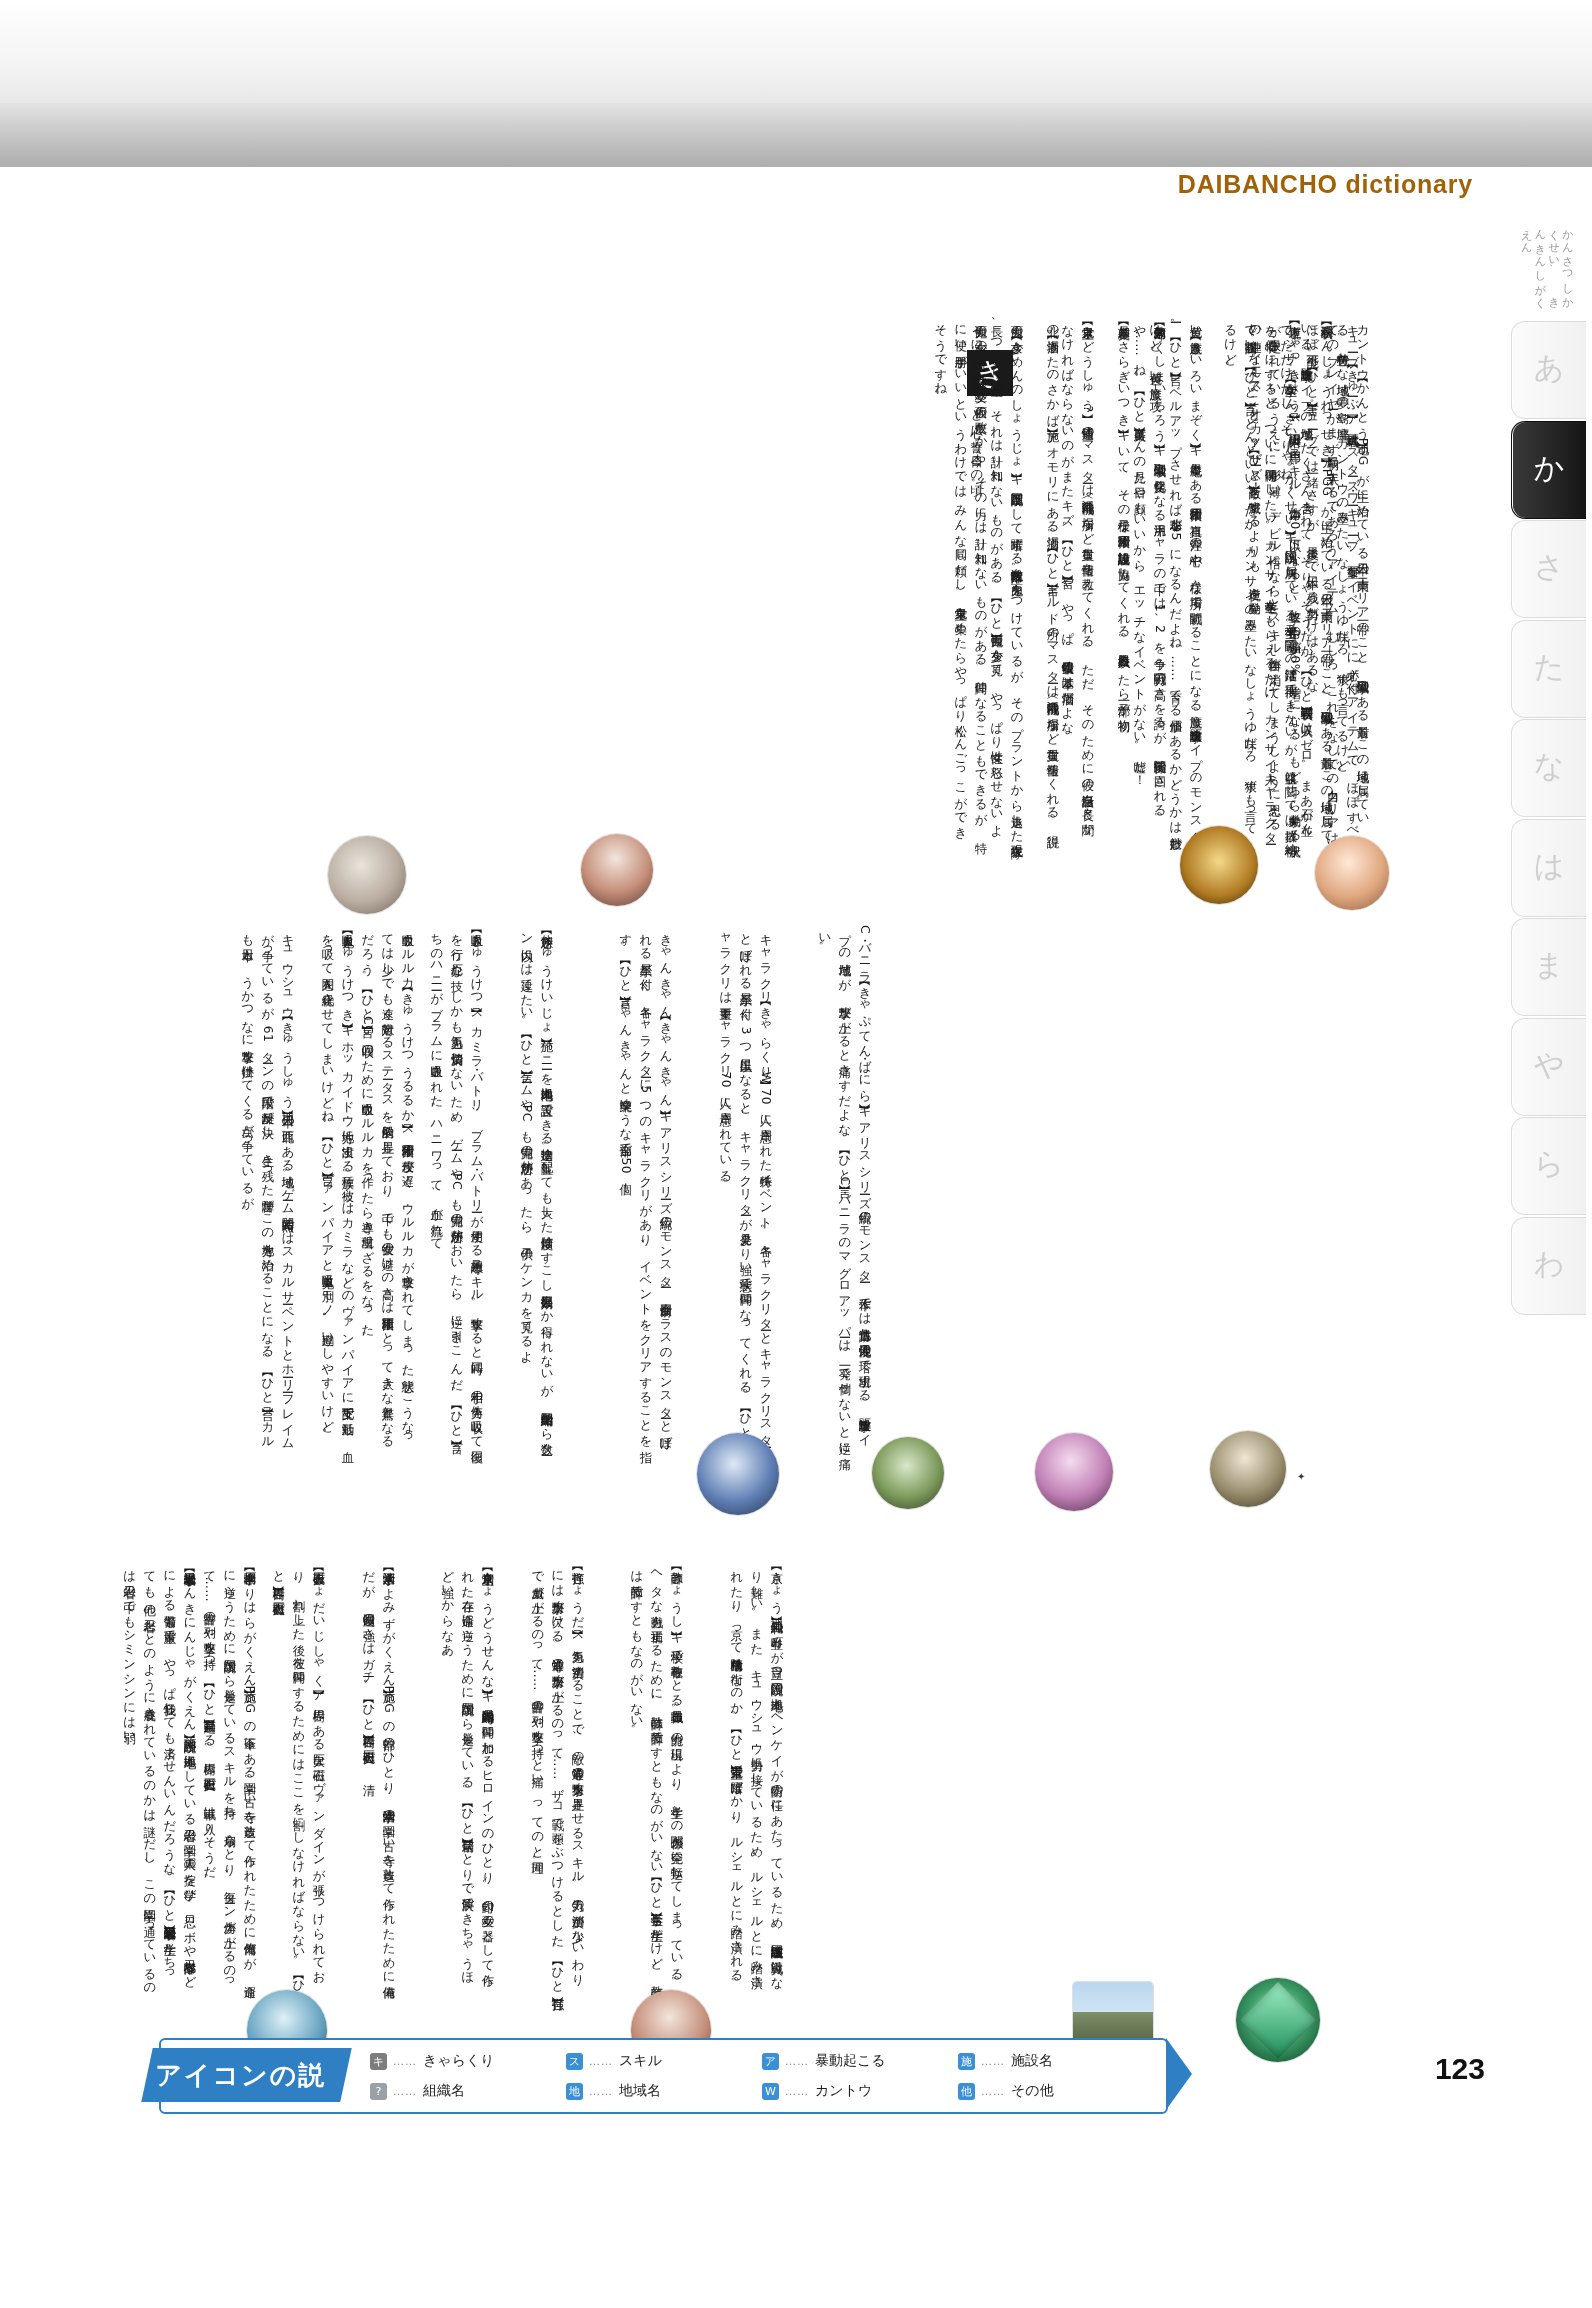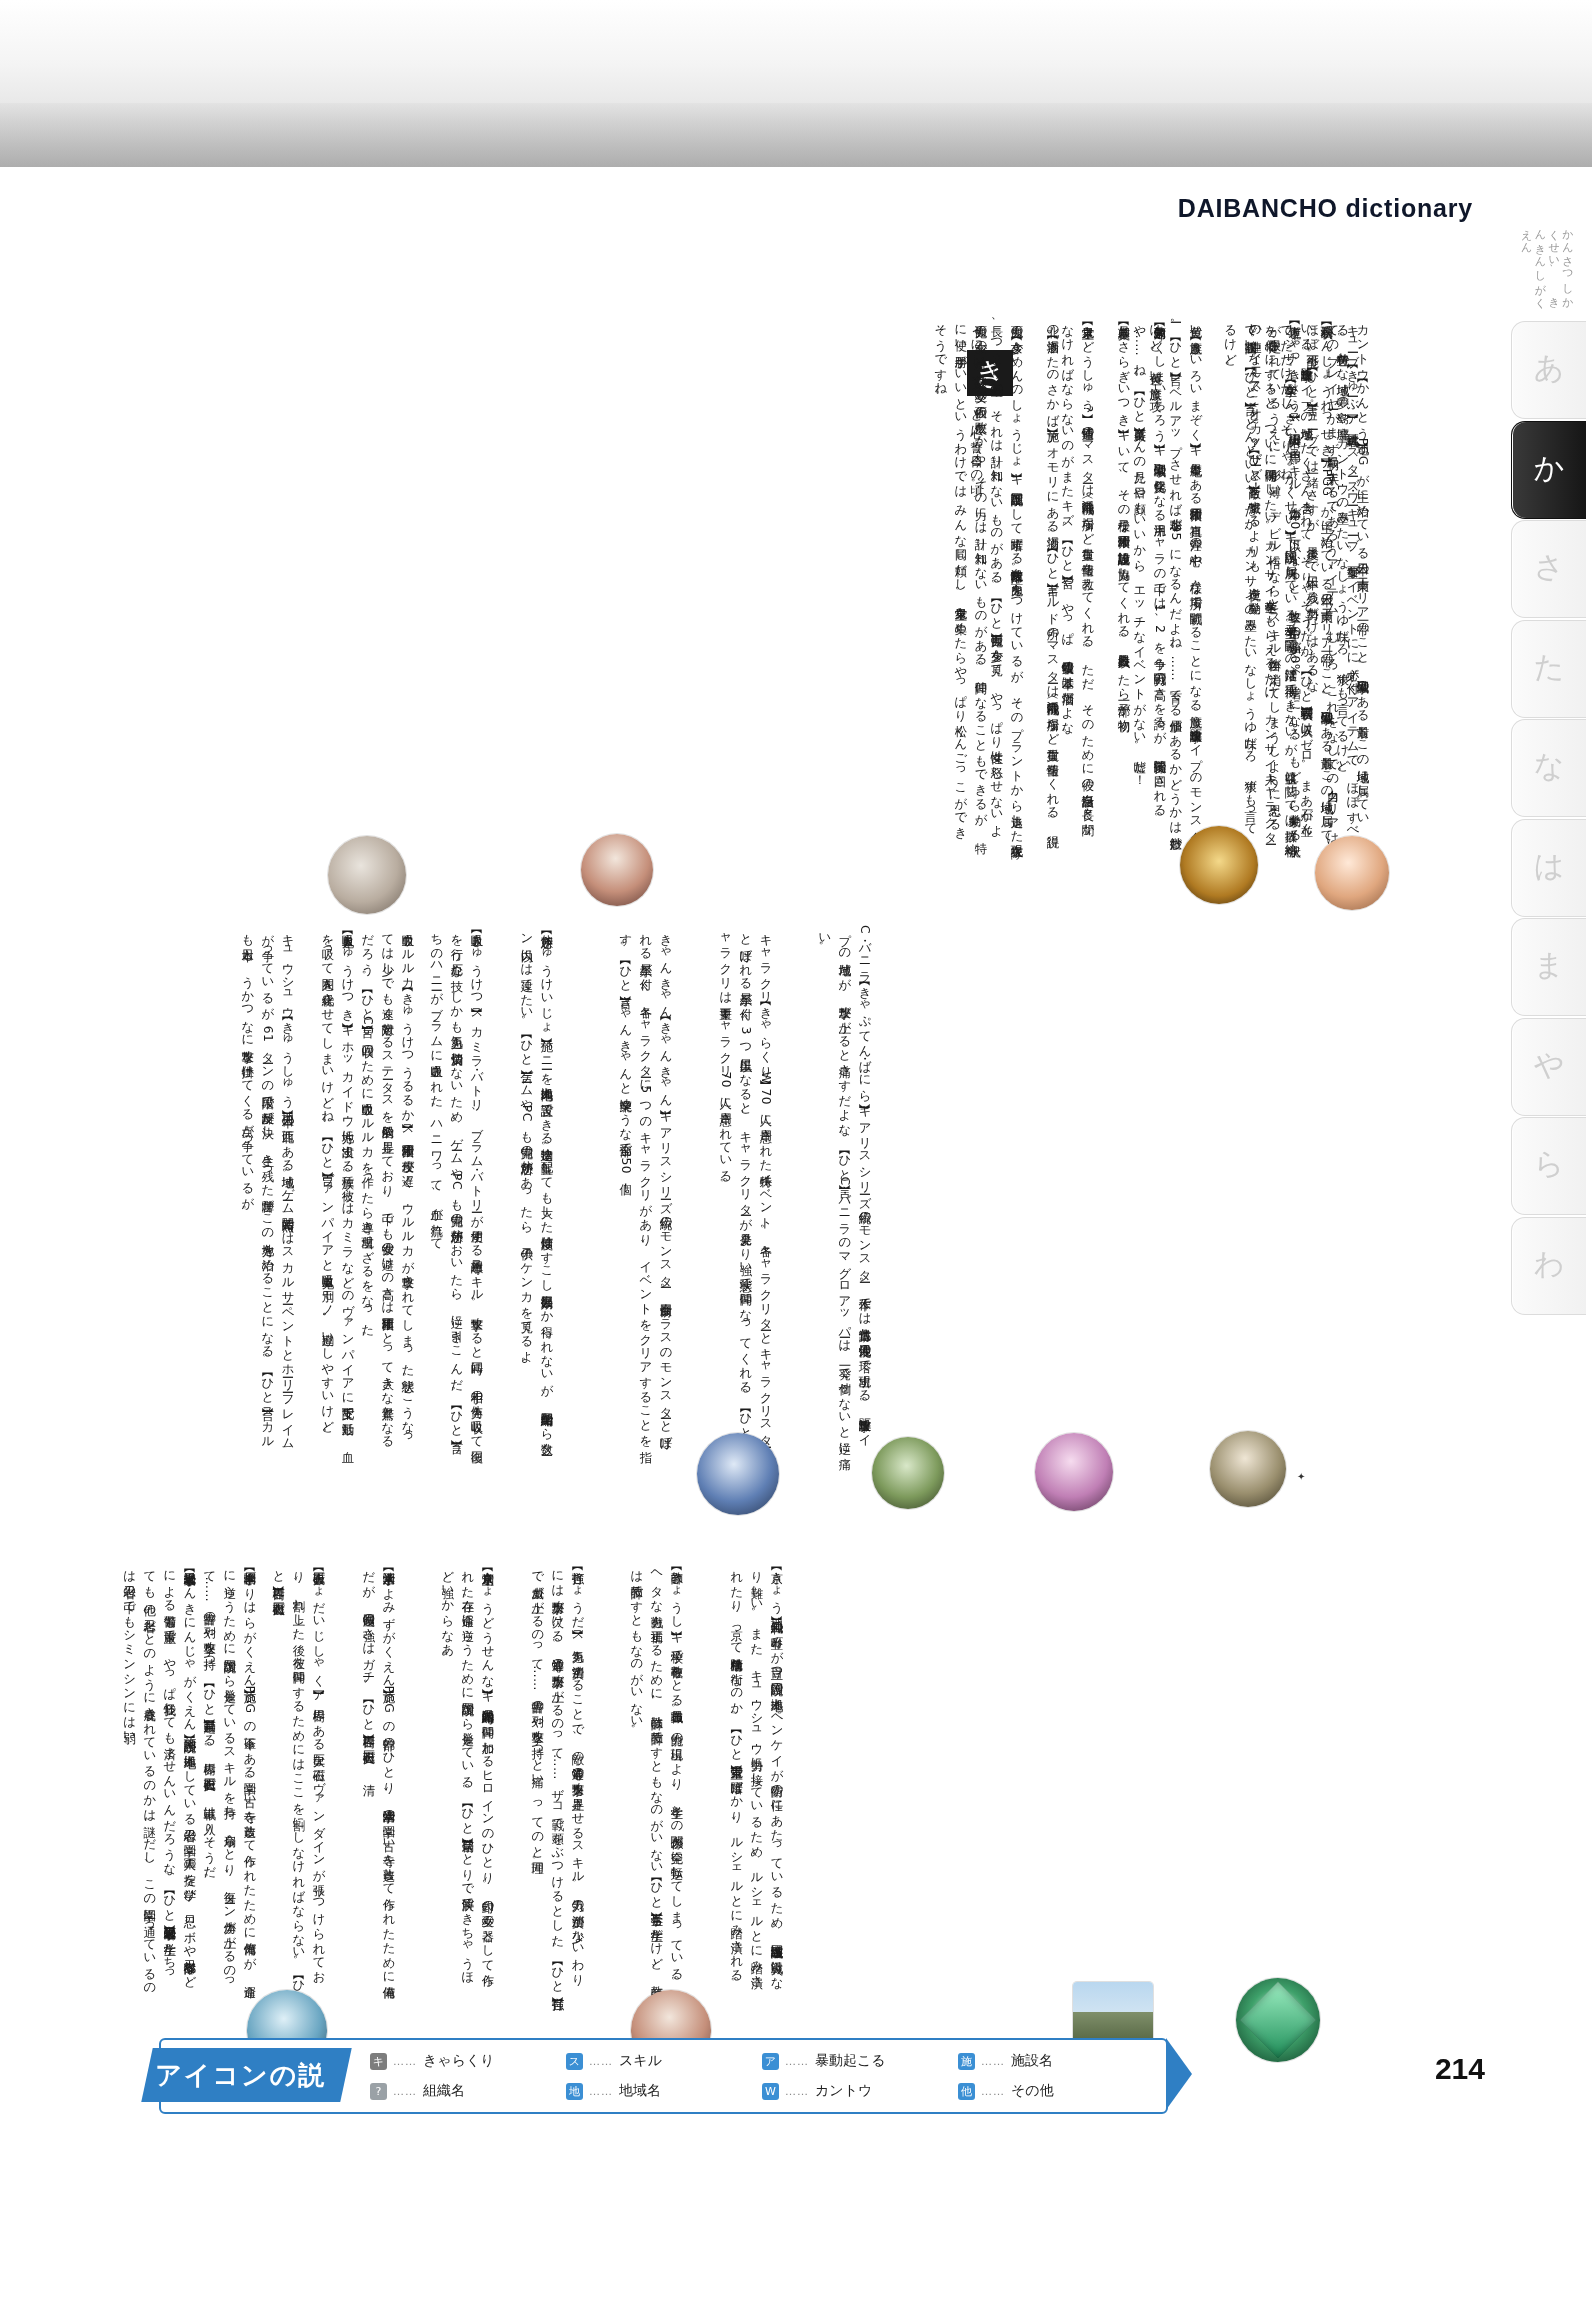--- a/index.html
+++ b/index.html
@@ -16,22 +16,22 @@
     background:linear-gradient(180deg,#ffffff 0%,#f4f4f4 38%,#e9e9e9 60%,#dcdcdc 78%,#cfcfcf 92%,#c6c6c6 100%);
   }
   .page-top-shadow{
     position:absolute;left:0;top:103px;width:1592px;height:66px;
     background:linear-gradient(180deg,rgba(180,180,180,.10),rgba(140,140,140,.45));
   }
   .sheet{
     position:absolute;left:0;top:167px;width:1592px;height:2141px;background:#ffffff;
   }
   .header-title{
-    position:absolute;right:119px;top:194px;
-    font-size:25px;letter-spacing:0.8px;color:#0f172a;font-weight:bold;
+    position:absolute;right:119px;top:170px;
+    font-size:25px;letter-spacing:0.8px;color:#a16207;font-weight:bold;
     font-family:"Liberation Sans",sans-serif;
   }
   
   .index-rail{
     position:absolute;right:0;top:214px;width:86px;height:1920px;
   }
   .rail-head{
     position:absolute;right:18px;top:8px;width:46px;height:88px;
     writing-mode:vertical-rl;text-orientation:upright;
     font-size:11px;color:#9a9a9a;line-height:1.25;letter-spacing:1px;
@@ -364,14 +364,14 @@
       <span>カントウ</span>
     </div>
     <div class="lg-item">
       <span class="lg-box t-other">他</span>
       <span class="lg-dots">……</span>
       <span>その他</span>
     </div>
   </div>
 </div>
 
-<div class="pageno">214</div>
+<div class="pageno">123</div>
 
 
 </body></html>

